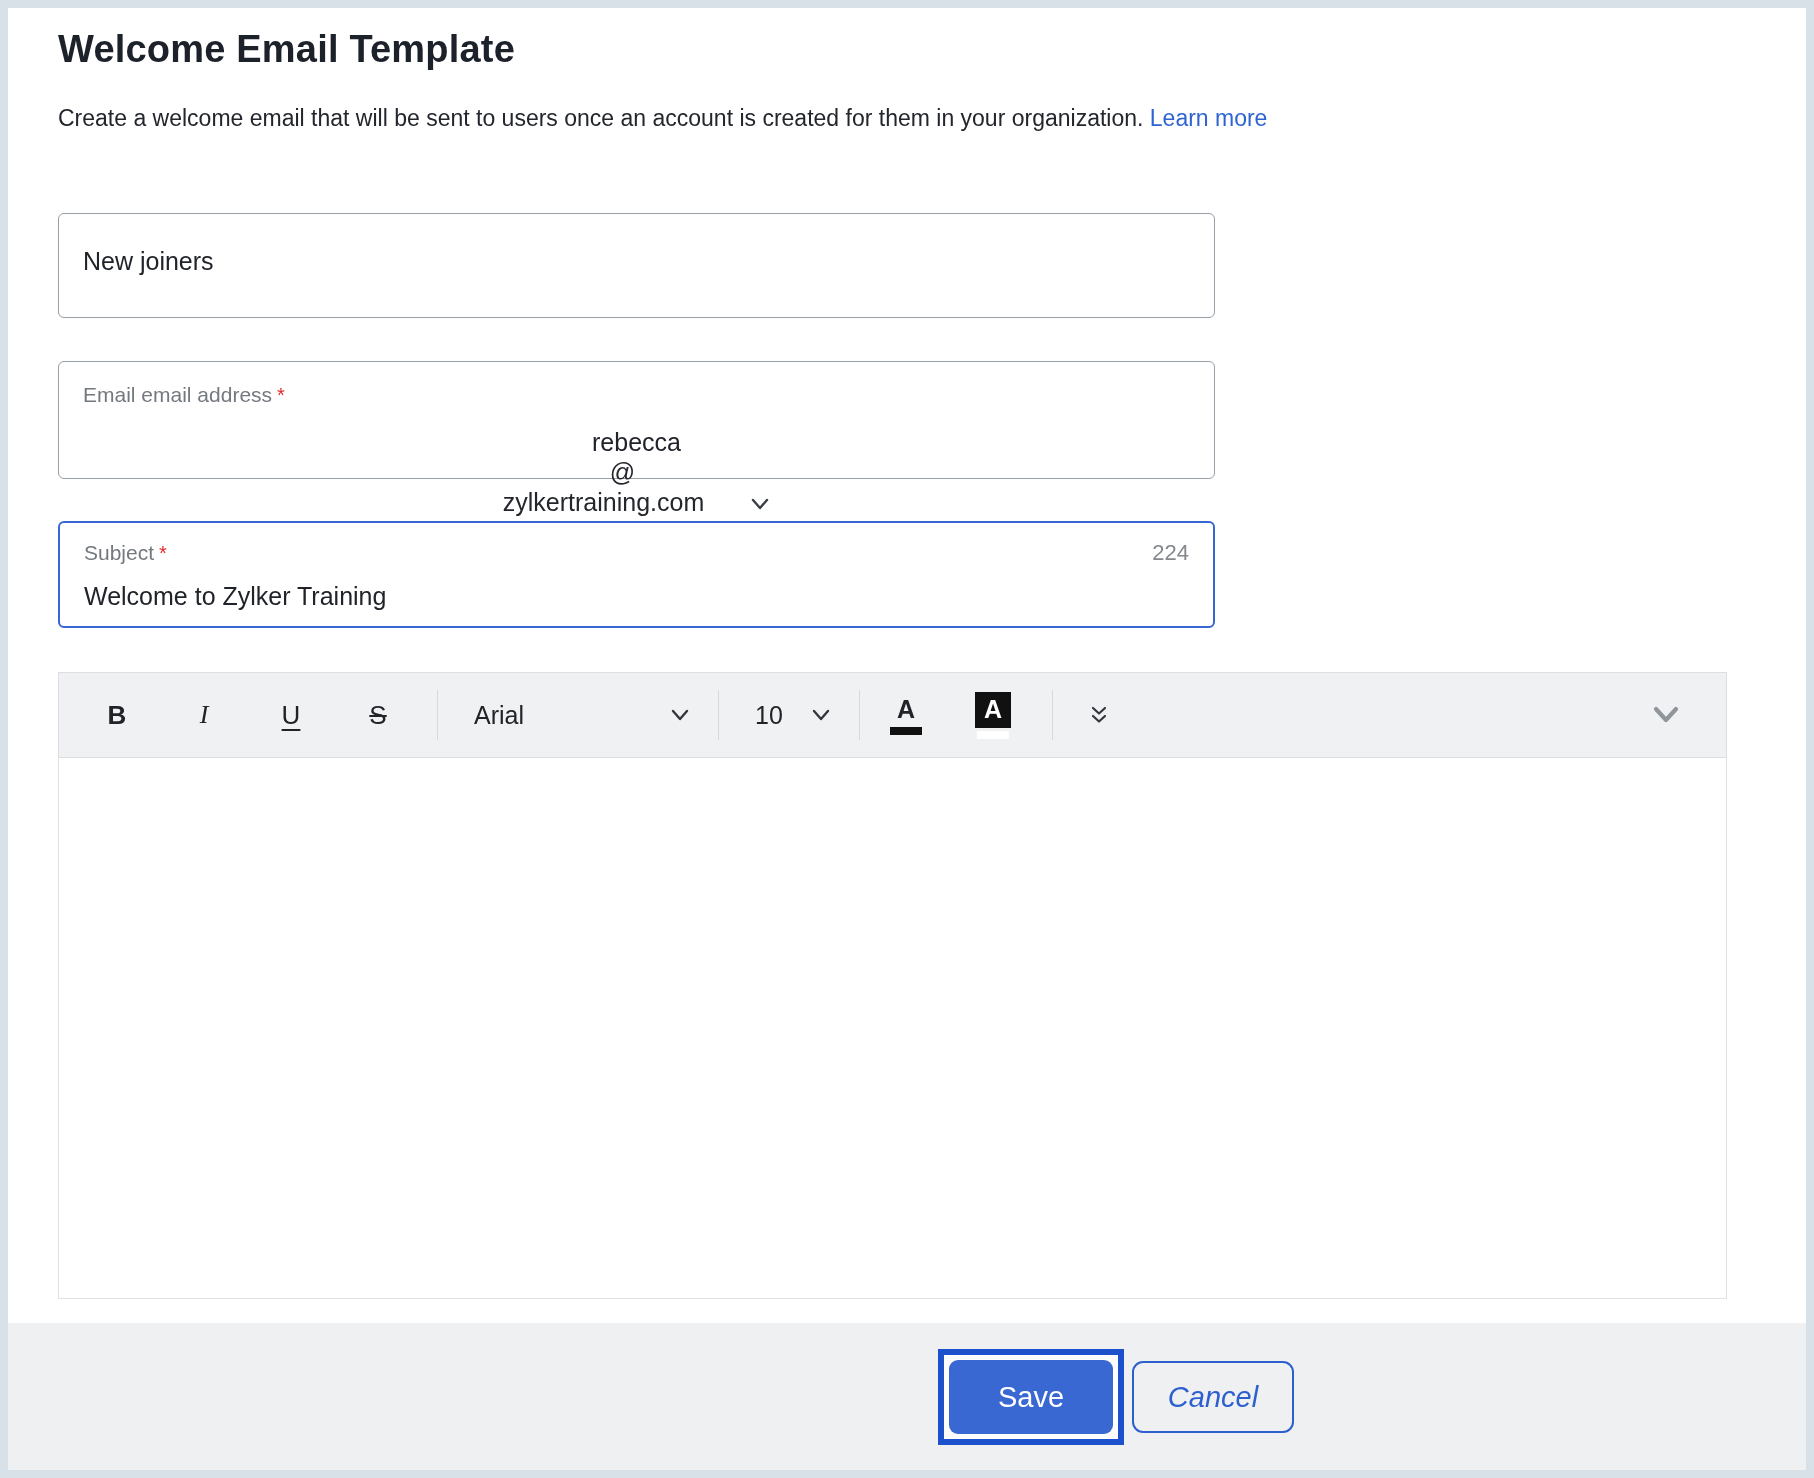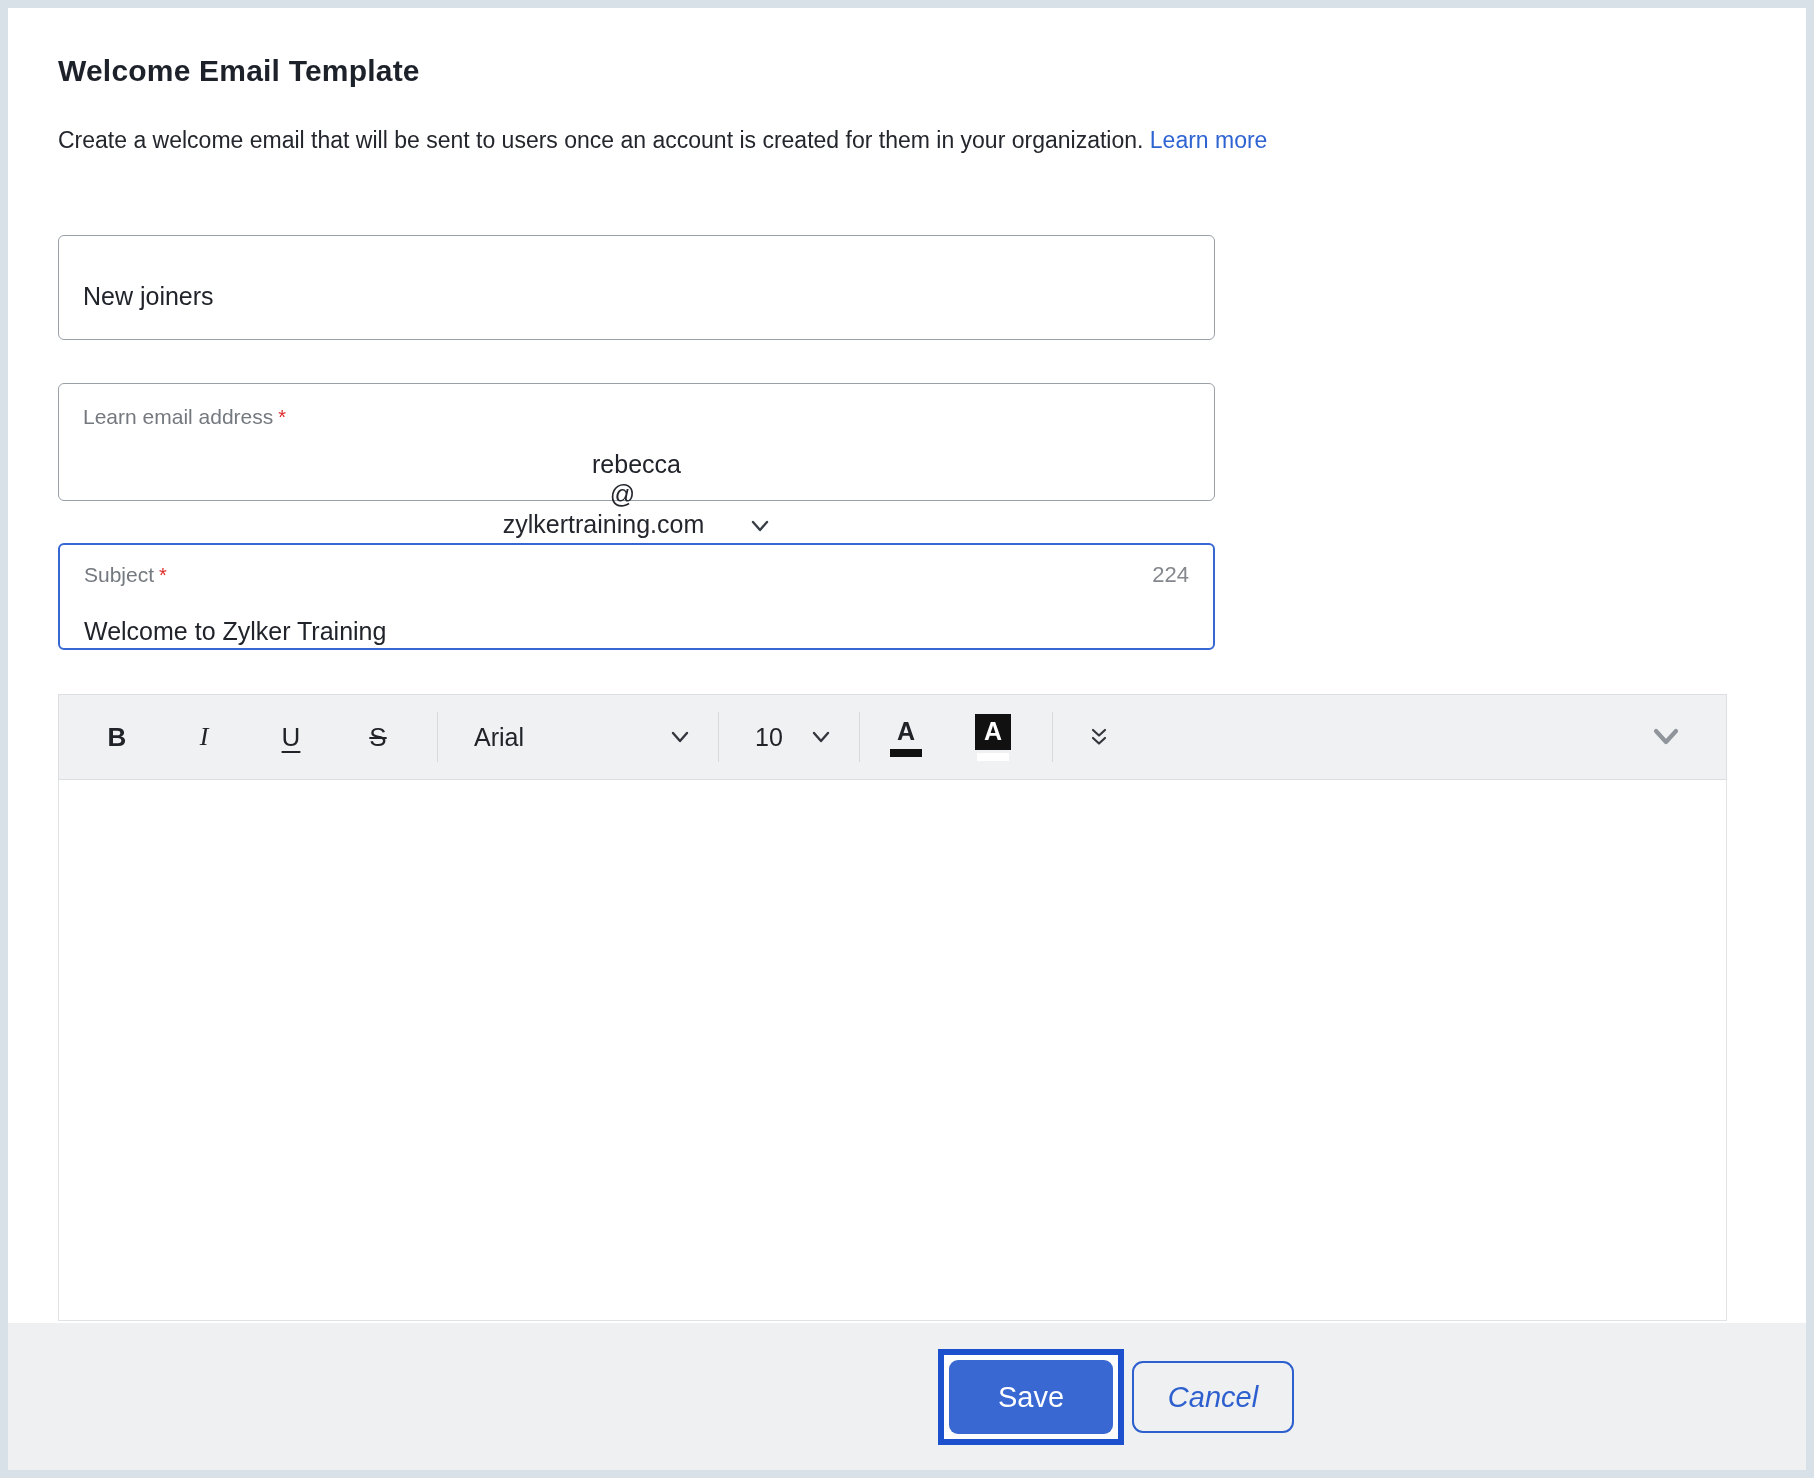--- a/index.html
+++ b/index.html
@@ -10,22 +10,22 @@
   }
   .page {
     width: 1814px;
     height: 1478px;
     border: 8px solid #d9e1e8;
     background: #ffffff;
     position: relative;
     overflow: hidden;
   }
   .page-title {
-    margin: 45px 0 0 50px;
-    font-size: 30px;
+    margin: 23px 0 0 50px;
+    font-size: 38px;
     line-height: 36px;
     font-weight: 700;
     color: #1c212a;
     letter-spacing: 0.2px;
   }
   .page-desc {
     margin: 36px 16px 0 50px;
     font-size: 23px;
     line-height: 30px;
     color: #23262c;
@@ -53,21 +53,21 @@
     display: flex;
     justify-content: space-between;
     align-items: flex-start;
     font-size: 21px;
     line-height: 25px;
     color: #74797f;
   }
   .req-star { color: #e02b2b; margin-left: 5px; font-size: 20px; }
   .char-counter { color: #84888d; font-size: 22px; }
   .field-value {
-    margin-top: 28px;
+    margin-top: 15px;
     font-size: 25px;
     line-height: 30px;
     color: #20242a;
   }
   .sender .field-value { margin-top: 19px; display: flex; align-items: center; flex-direction: column; }
   .sender-local { flex: 1; }
   .at-sign { margin-right: 28px; color: #23262c; }
   .domain-select {
     display: inline-flex;
     align-items: center;
@@ -202,21 +202,21 @@
   <p class="page-desc"><span>Create a welcome email that will be sent to users once an account is created for them in your organization.</span>
     <a class="learn-more">Learn more</a></p>
 
   <div class="fieldbox first">
     <div class="field-value">New joiners</div>
   </div>
 
   <div class="fieldbox sender">
     <div class="field-head">
       <span>
-        <span>Learn email address</span><span class="req-star">*</span>
+        <span>Email email address</span><span class="req-star">*</span>
       </span>
     </div>
     <div class="field-value">
       <span class="sender-local">rebecca</span>
       <span class="at-sign">@</span>
       <span class="domain-select">
         <span>zylkertraining.com</span>
         <span class="chev">
           <svg width="20" height="14" viewBox="0 0 20 14">
               <path d="M3 3 L10 11 L17 3" fill="none" stroke="#3a3f45" stroke-width="2.4" stroke-linecap="round" stroke-linejoin="round"></path>

